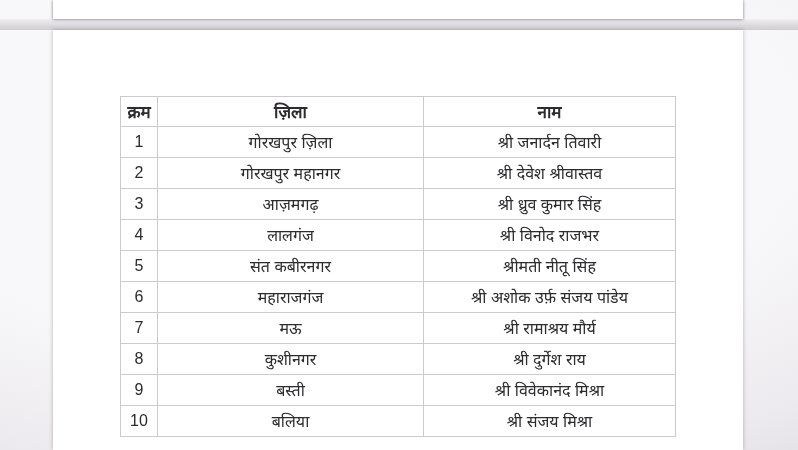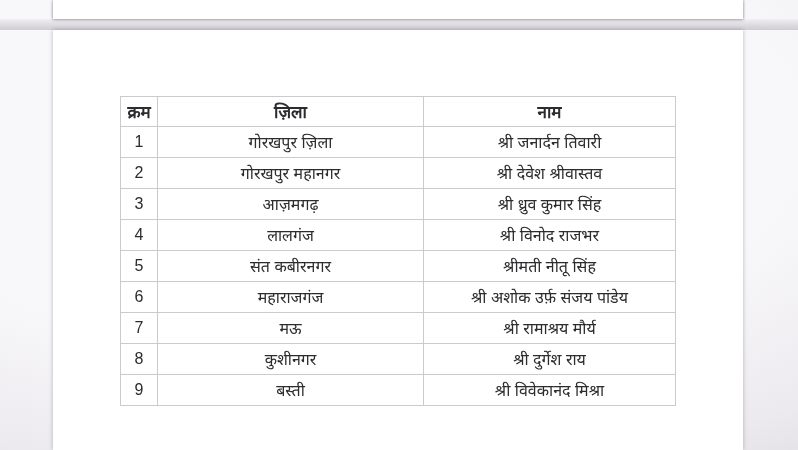--- a/index.html
+++ b/index.html
@@ -121,15 +121,20 @@
         <tr>
           <td>8</td>
           <td>कुशीनगर</td>
           <td>श्री दुर्गेश राय</td>
         </tr>
         <tr>
           <td>9</td>
           <td>बस्ती</td>
           <td>श्री विवेकानंद मिश्रा</td>
         </tr>
+        <tr>
+          <td>10</td>
+          <td>बलिया</td>
+          <td>श्री संजय मिश्रा</td>
+        </tr>
       </tbody>
   </table>
 </div>
 
 </body></html>

